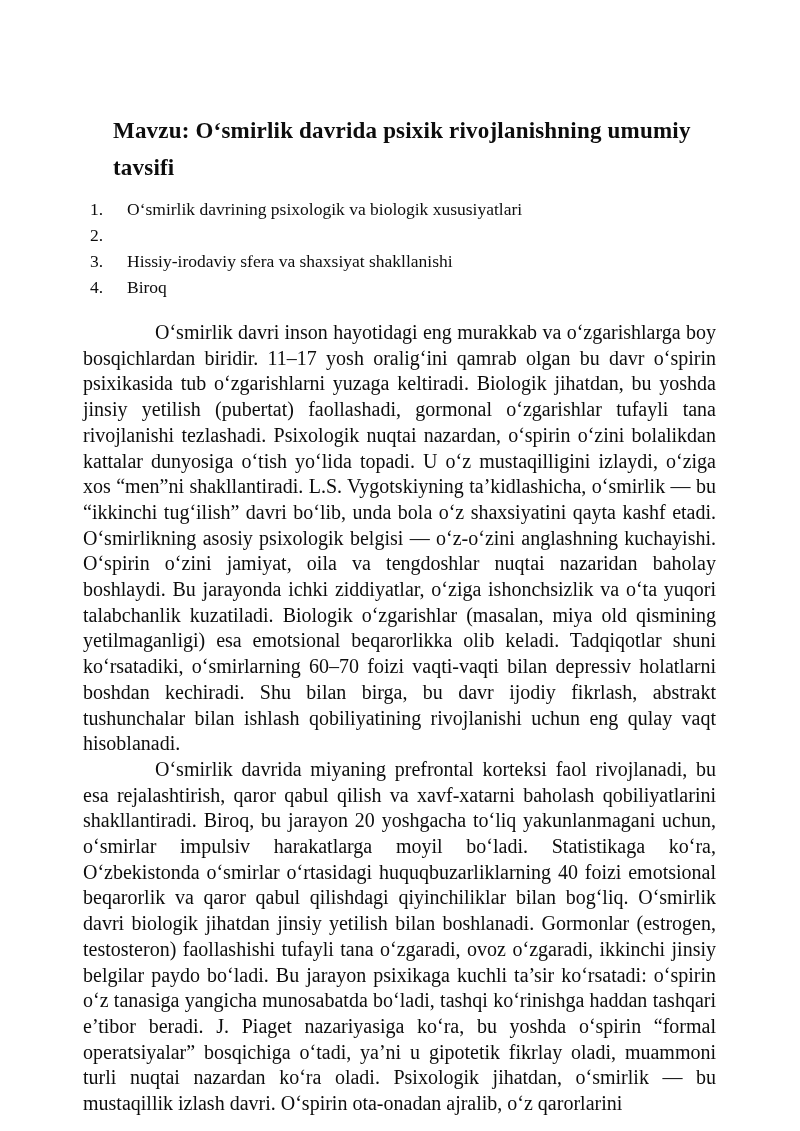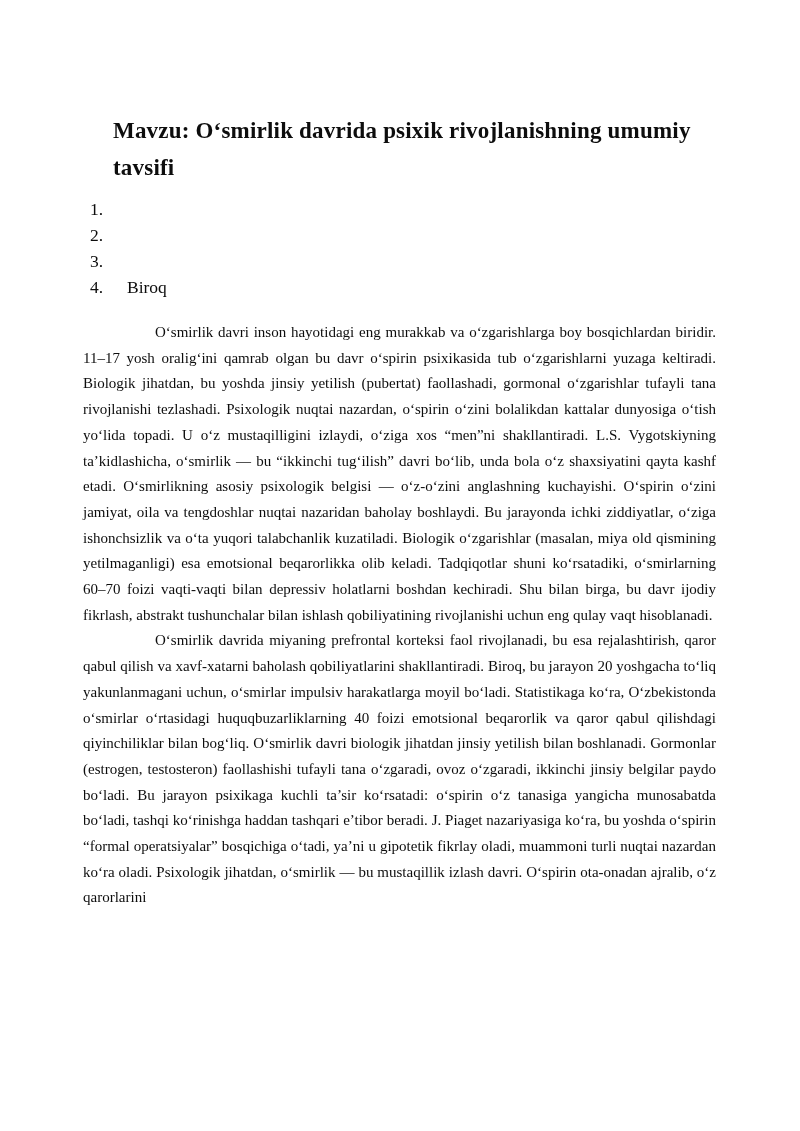--- a/index.html
+++ b/index.html
@@ -46,43 +46,45 @@
     line-height: 26px;
   }
   ol.plan-list .num {
     flex: 0 0 37px;
   }
   .doc-body {
     margin-top: 20px;
   }
   .doc-body p {
     margin: 0;
-    font-size: 15px;
+    font-size: 20px;
     line-height: 25.7px;
     text-align: justify;
     text-indent: 72px;
   }
 </style>
 </head>
 <body>
 
 <div class="page">
 
   <h1 class="doc-title">Mavzu: O‘smirlik davrida psixik rivojlanishning umumiy tavsifi</h1>
 
 
   <ol class="plan-list">
     <li>
       <span class="num">1.</span>
+      <span class="label">O‘smirlik davrining psixologik va biologik xususiyatlari</span>
     </li>
     <li>
       <span class="num">2.</span>
     </li>
     <li>
       <span class="num">3.</span>
+      <span class="label">Hissiy-irodaviy sfera va shaxsiyat shakllanishi</span>
     </li>
     <li>
       <span class="num">4.</span>
       <span class="label">Biroq</span>
     </li>
   </ol>
 
   <div class="doc-body">
     <p>O‘smirlik davri inson hayotidagi eng murakkab va o‘zgarishlarga boy bosqichlardan biridir. 11–17 yosh oralig‘ini qamrab olgan bu davr o‘spirin psixikasida tub o‘zgarishlarni yuzaga keltiradi. Biologik jihatdan, bu yoshda jinsiy yetilish (pubertat) faollashadi, gormonal o‘zgarishlar tufayli tana rivojlanishi tezlashadi. Psixologik nuqtai nazardan, o‘spirin o‘zini bolalikdan kattalar dunyosiga o‘tish yo‘lida topadi. U o‘z mustaqilligini izlaydi, o‘ziga xos “men”ni shakllantiradi. L.S. Vygotskiyning ta’kidlashicha, o‘smirlik — bu “ikkinchi tug‘ilish” davri bo‘lib, unda bola o‘z shaxsiyatini qayta kashf etadi.  O‘smirlikning asosiy psixologik belgisi — o‘z-o‘zini anglashning kuchayishi. O‘spirin o‘zini jamiyat, oila va tengdoshlar nuqtai nazaridan baholay boshlaydi. Bu jarayonda ichki ziddiyatlar, o‘ziga ishonchsizlik va o‘ta yuqori talabchanlik kuzatiladi. Biologik o‘zgarishlar (masalan, miya old qismining yetilmaganligi) esa emotsional beqarorlikka olib keladi. Tadqiqotlar shuni ko‘rsatadiki, o‘smirlarning 60–70 foizi vaqti-vaqti bilan depressiv holatlarni boshdan kechiradi. Shu bilan birga, bu davr ijodiy fikrlash, abstrakt tushunchalar bilan ishlash qobiliyatining rivojlanishi uchun eng qulay vaqt hisoblanadi.</p>
     <p>O‘smirlik davrida miyaning prefrontal korteksi faol rivojlanadi, bu esa rejalashtirish, qaror qabul qilish va xavf-xatarni baholash qobiliyatlarini shakllantiradi. Biroq, bu jarayon 20 yoshgacha to‘liq yakunlanmagani uchun, o‘smirlar impulsiv harakatlarga moyil bo‘ladi. Statistikaga ko‘ra, O‘zbekistonda o‘smirlar o‘rtasidagi huquqbuzarliklarning 40 foizi emotsional beqarorlik va qaror qabul qilishdagi qiyinchiliklar bilan bog‘liq.  O‘smirlik davri biologik jihatdan jinsiy yetilish bilan boshlanadi. Gormonlar (estrogen, testosteron) faollashishi tufayli tana o‘zgaradi, ovoz o‘zgaradi, ikkinchi jinsiy belgilar paydo bo‘ladi. Bu jarayon psixikaga kuchli ta’sir ko‘rsatadi: o‘spirin o‘z tanasiga yangicha munosabatda bo‘ladi, tashqi ko‘rinishga haddan tashqari e’tibor beradi. J. Piaget nazariyasiga ko‘ra, bu yoshda o‘spirin “formal operatsiyalar” bosqichiga o‘tadi, ya’ni u gipotetik fikrlay oladi, muammoni turli nuqtai nazardan ko‘ra oladi. Psixologik jihatdan, o‘smirlik — bu mustaqillik izlash davri. O‘spirin ota-onadan ajralib, o‘z qarorlarini</p>

